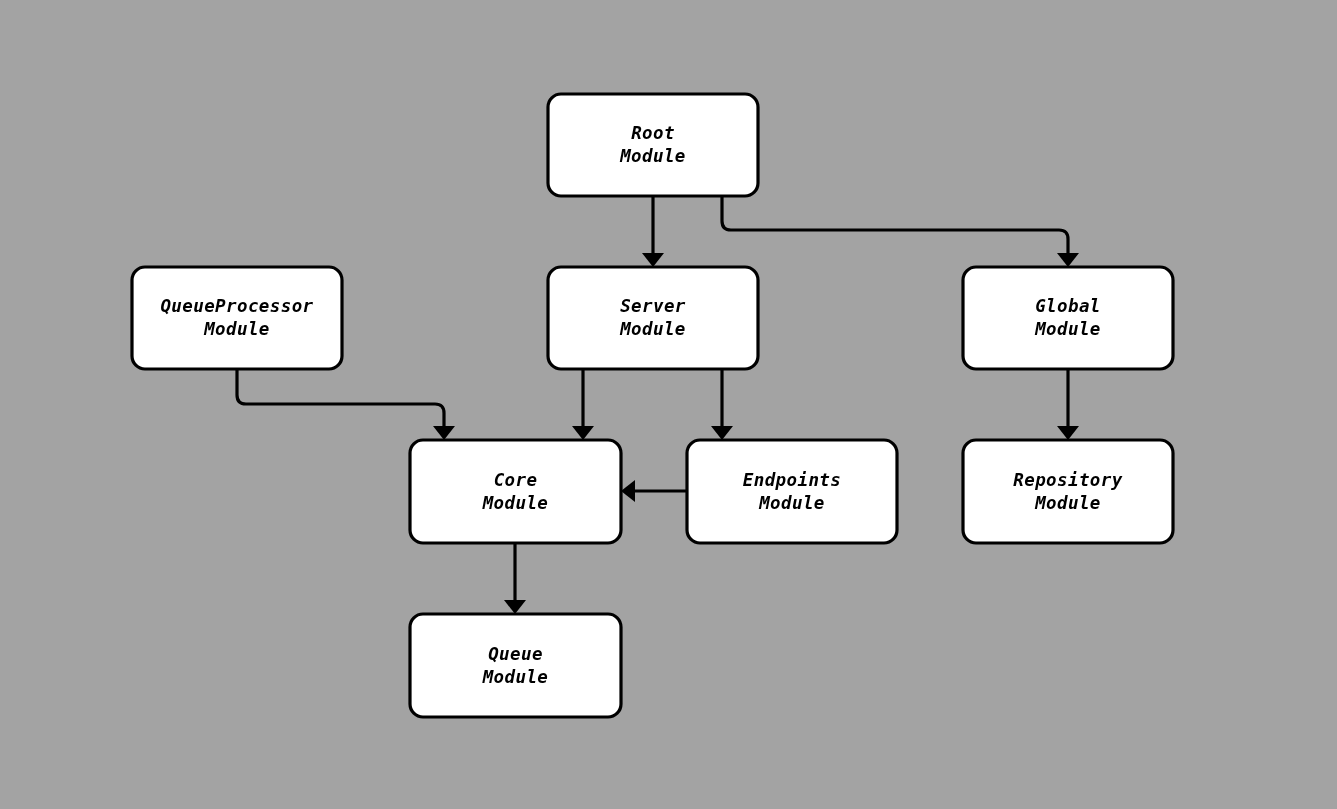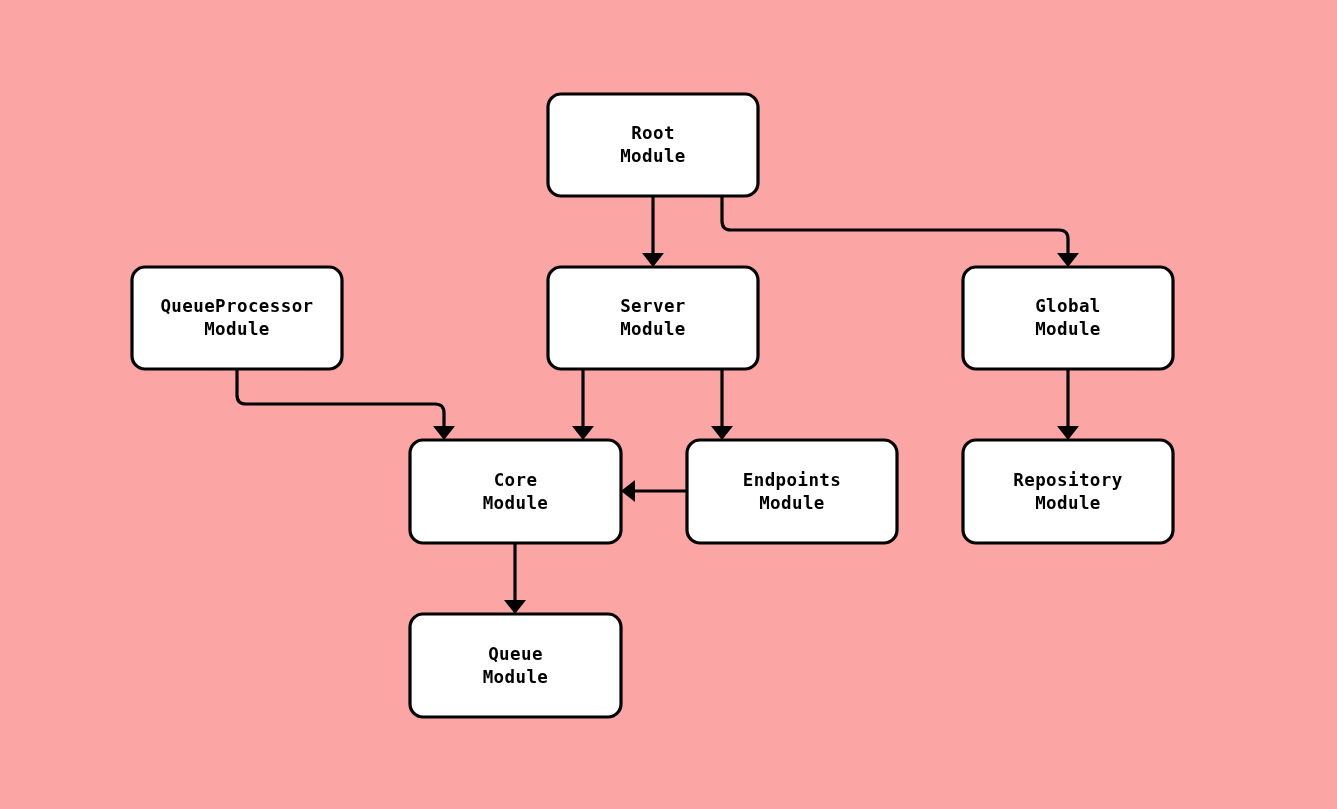--- a/index.html
+++ b/index.html
@@ -10,21 +10,22 @@
   body {
     width: 1337px;
     height: 809px;
     overflow: hidden;
     font-family: "DejaVu Sans Mono", monospace;
   }
   #diagram-root {
     position: relative;
     width: 1337px;
     height: 809px;
-    background: #fca5a5;
+    background: #a3a3a3;
+    font-style: italic;
   }
   svg.diagram {
     display: block;
     width: 1337px;
     height: 809px;
   }
   .node-box {
     fill: #ffffff;
     stroke: #000000;
     stroke-width: 3.2;

